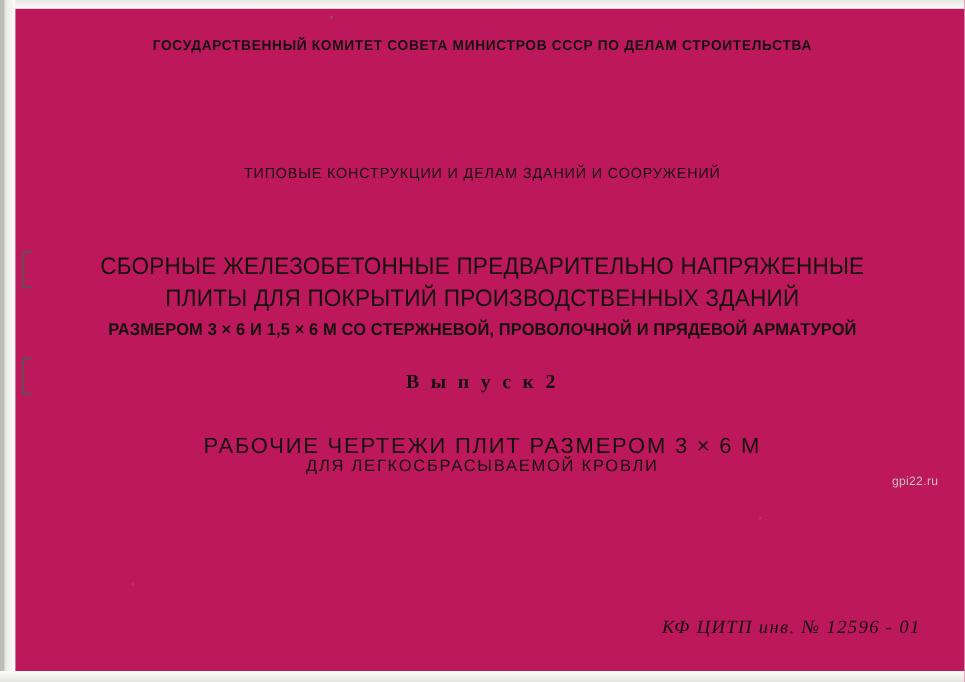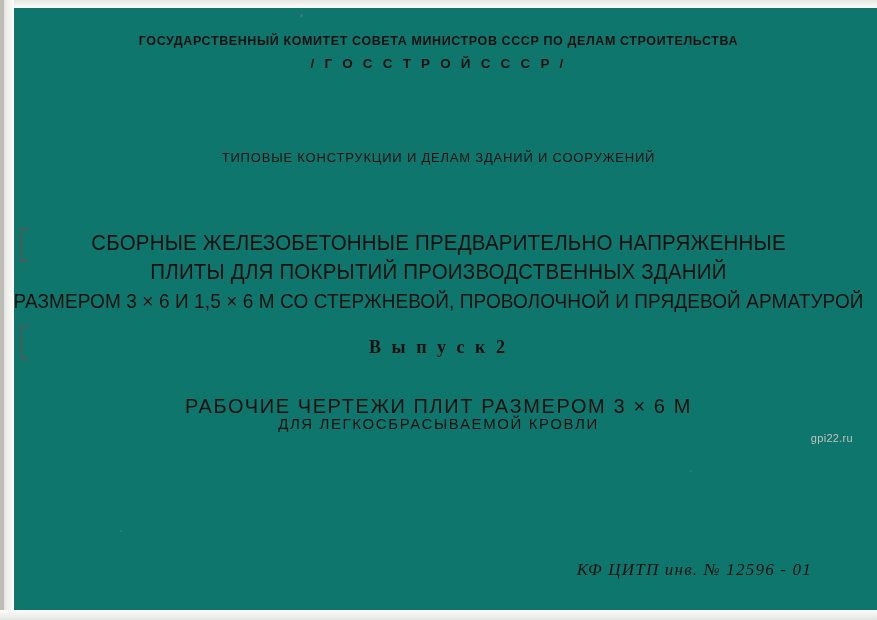--- a/index.html
+++ b/index.html
@@ -7,21 +7,21 @@
     padding: 0;
     background: #ffffff;
   }
   body {
     font-family: "Liberation Sans", sans-serif;
   }
   #page {
     position: relative;
     width: 877px;
     height: 620px;
-    background: #0f766e;
+    background: #be185d;
     overflow: hidden;
   }
   
   .edge-left {
     position: absolute;
     left: 0; top: 0;
     width: 14px; height: 620px;
     background: linear-gradient(to right, #d8d8d4 0%, #efefec 55%, #fdfdfb 100%);
   }
   .edge-left2 {
@@ -112,22 +112,22 @@
   }
   .title2 {
     top: 260px;
     font-size: 20.5px;
     font-weight: 500;
     letter-spacing: 0.2px;
     transform: scaleY(1.06);
   }
   .title3 {
     top: 291px;
-    font-size: 19px;
-    font-weight: 400;
+    font-size: 15px;
+    font-weight: 700;
     letter-spacing: 0.1px;
     transform: scaleY(1.04);
   }
 
   
   .issue {
     top: 337px;
     font-size: 18px;
     letter-spacing: 3px;
     font-family: "Liberation Serif", serif;
@@ -150,21 +150,21 @@
   .desc2 {
     top: 415px;
     font-size: 15px;
     letter-spacing: 1.6px;
     font-weight: 500;
   }
 
   
   .inv {
     position: absolute;
-    right: 65px;
+    right: 40px;
     top: 560px;
     font-size: 17px;
     font-family: "Liberation Serif", serif;
     font-style: italic;
     letter-spacing: 1.2px;
     color: #15110f;
     white-space: nowrap;
   }
 
   
@@ -188,21 +188,20 @@
   <div class="edge-bottom"></div>
 
   <div class="punch p1"></div>
   <div class="punch p2"></div>
 
   <div class="speck" style="left:300px; top:14px; width:3px; height:3px;"></div>
   <div class="speck" style="left:690px; top:470px; width:2px; height:2px;"></div>
   <div class="speck" style="left:120px; top:530px; width:2px; height:2px;"></div>
 
   <div class="line hdr1">ГОСУДАРСТВЕННЫЙ КОМИТЕТ СОВЕТА МИНИСТРОВ СССР ПО ДЕЛАМ СТРОИТЕЛЬСТВА</div>
-  <div class="line hdr2">/ Г О С С Т Р О Й    С С С Р /</div>
 
   <div class="line sub1">ТИПОВЫЕ КОНСТРУКЦИИ И ДЕЛАМ   ЗДАНИЙ И СООРУЖЕНИЙ</div>
 
 
   <div class="line title1">СБОРНЫЕ ЖЕЛЕЗОБЕТОННЫЕ ПРЕДВАРИТЕЛЬНО НАПРЯЖЕННЫЕ</div>
   <div class="line title2">ПЛИТЫ ДЛЯ ПОКРЫТИЙ  ПРОИЗВОДСТВЕННЫХ ЗДАНИЙ</div>
   <div class="line title3">РАЗМЕРОМ 3 × 6 И 1,5 × 6 М СО СТЕРЖНЕВОЙ, ПРОВОЛОЧНОЙ И ПРЯДЕВОЙ АРМАТУРОЙ</div>
 
   <div class="line issue">В ы п у с к   2</div>
 

